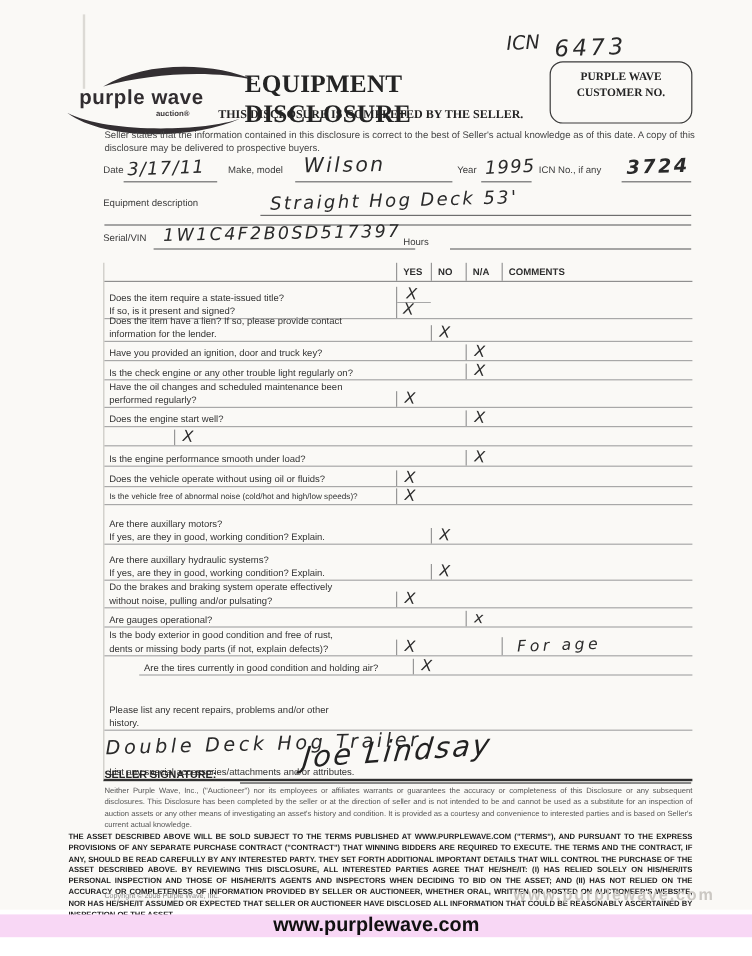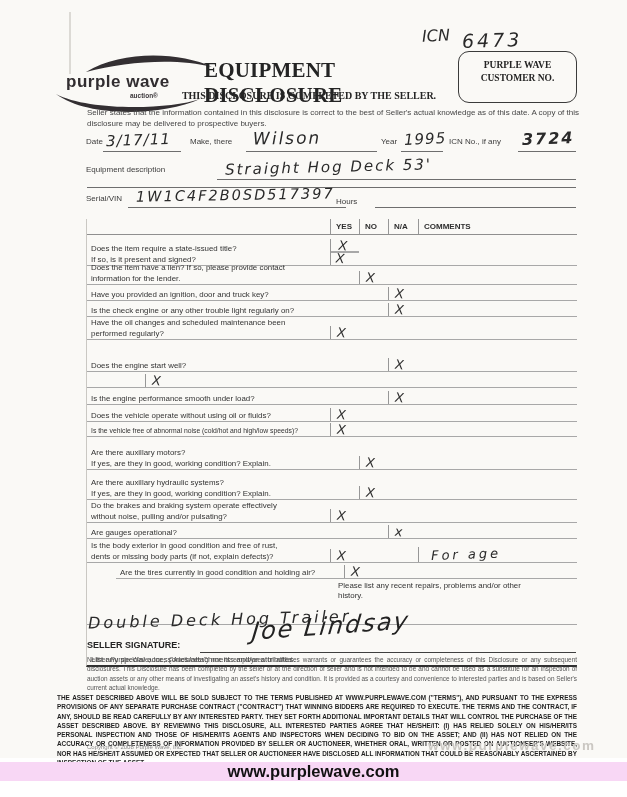--- a/index.html
+++ b/index.html
@@ -85,21 +85,21 @@
 <div id="custbox" class="abs">
   <div>PURPLE WAVE</div>
   <div>CUSTOMER NO.</div>
 </div>
 <div id="subtitle" class="abs">THIS DISCLOSURE IS COMPLETED BY THE SELLER.</div>
 <div id="statement" class="abs">Seller states that the information contained in this disclosure is correct to the best of Seller's actual knowledge as of this date. A copy of this disclosure may be delivered to prospective buyers.</div>
 
 <span class="flabel" style="left:86px;top:137px;">Date</span>
 <div class="fline" style="left:103px;top:150px;width:78px;"></div>
 <span class="hw" style="left:106px;top:131px;font-size:15px;letter-spacing:1px;transform:rotate(-2deg);">3/17/11</span>
-<span class="flabel" style="left:190px;top:137px;">Make, there</span>
+<span class="flabel" style="left:190px;top:137px;">Make, model</span>
 <div class="fline" style="left:246px;top:150px;width:131px;"></div>
 <span class="hw" style="left:253px;top:128px;font-size:17px;letter-spacing:2px;transform:rotate(-1deg);">Wilson</span>
 <span class="flabel" style="left:381px;top:137px;">Year</span>
 <div class="fline" style="left:401px;top:150px;width:42px;"></div>
 <span class="hw" style="left:404px;top:130px;font-size:15px;letter-spacing:1px;transform:rotate(-3deg);">1995</span>
 <span class="flabel" style="left:449px;top:137px;">ICN No., if any</span>
 <div class="fline" style="left:518px;top:150px;width:58px;"></div>
 <span class="hw" style="left:522px;top:129px;font-size:16px;font-weight:bold;letter-spacing:2px;transform:rotate(-2deg);">3724</span>
 
 <span class="flabel" style="left:86px;top:165px;">Equipment description</span>
@@ -164,21 +164,21 @@
       <div class="trow" style="height: 22px;">
         <div class="tq">Have the oil changes and scheduled maintenance been
 performed regularly?</div>
         <div class="tm">
           <span class="mark">X</span>
         </div>
         <div class="tm"></div>
         <div class="tm tna"></div>
         <div class="tc"></div>
       </div>
-      <div class="trow" style="height: 15px; margin-top: 16px;">
+      <div class="trow" style="height: 15px;">
         <div class="tq">Does the engine start well?</div>
         <div class="tm"></div>
         <div class="tm"></div>
         <div class="tm tna">
           <span class="mark">X</span>
         </div>
         <div class="tc"></div>
       </div>
       <div class="trow" style="height: 15px;">
         <div class="tm"></div>
@@ -268,21 +268,21 @@
       </div>
       <div class="trow" style="height: 15px; margin-left: 29px;">
         <div class="tq">Are the tires currently in good condition and holding air?</div>
         <div class="tm">
           <span class="mark">X</span>
         </div>
         <div class="tm"></div>
         <div class="tm tna"></div>
         <div class="tc"></div>
       </div>
-      <div class="trow" style="height: 45px; flex-direction: column;">
+      <div class="trow" style="height: 45px;">
         <div class="tq">Please list any recent repairs, problems and/or other
 history.</div>
         <div class="tm"></div>
         <div class="tm"></div>
         <div class="tm tna"></div>
         <div class="tc"></div>
       </div>
       <div class="trow" style="height: 40px;">
         <div class="tq">List any special accessories/attachments and/or attributes.</div>
         <div class="tm"></div>

